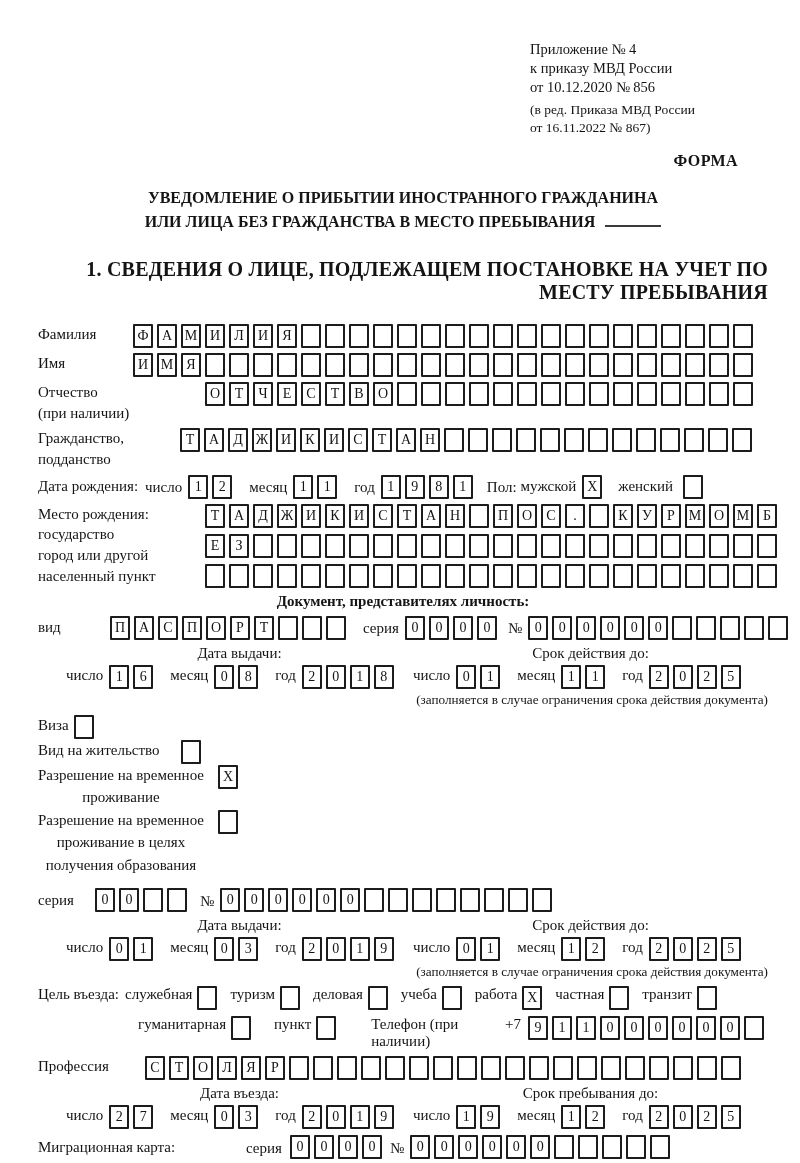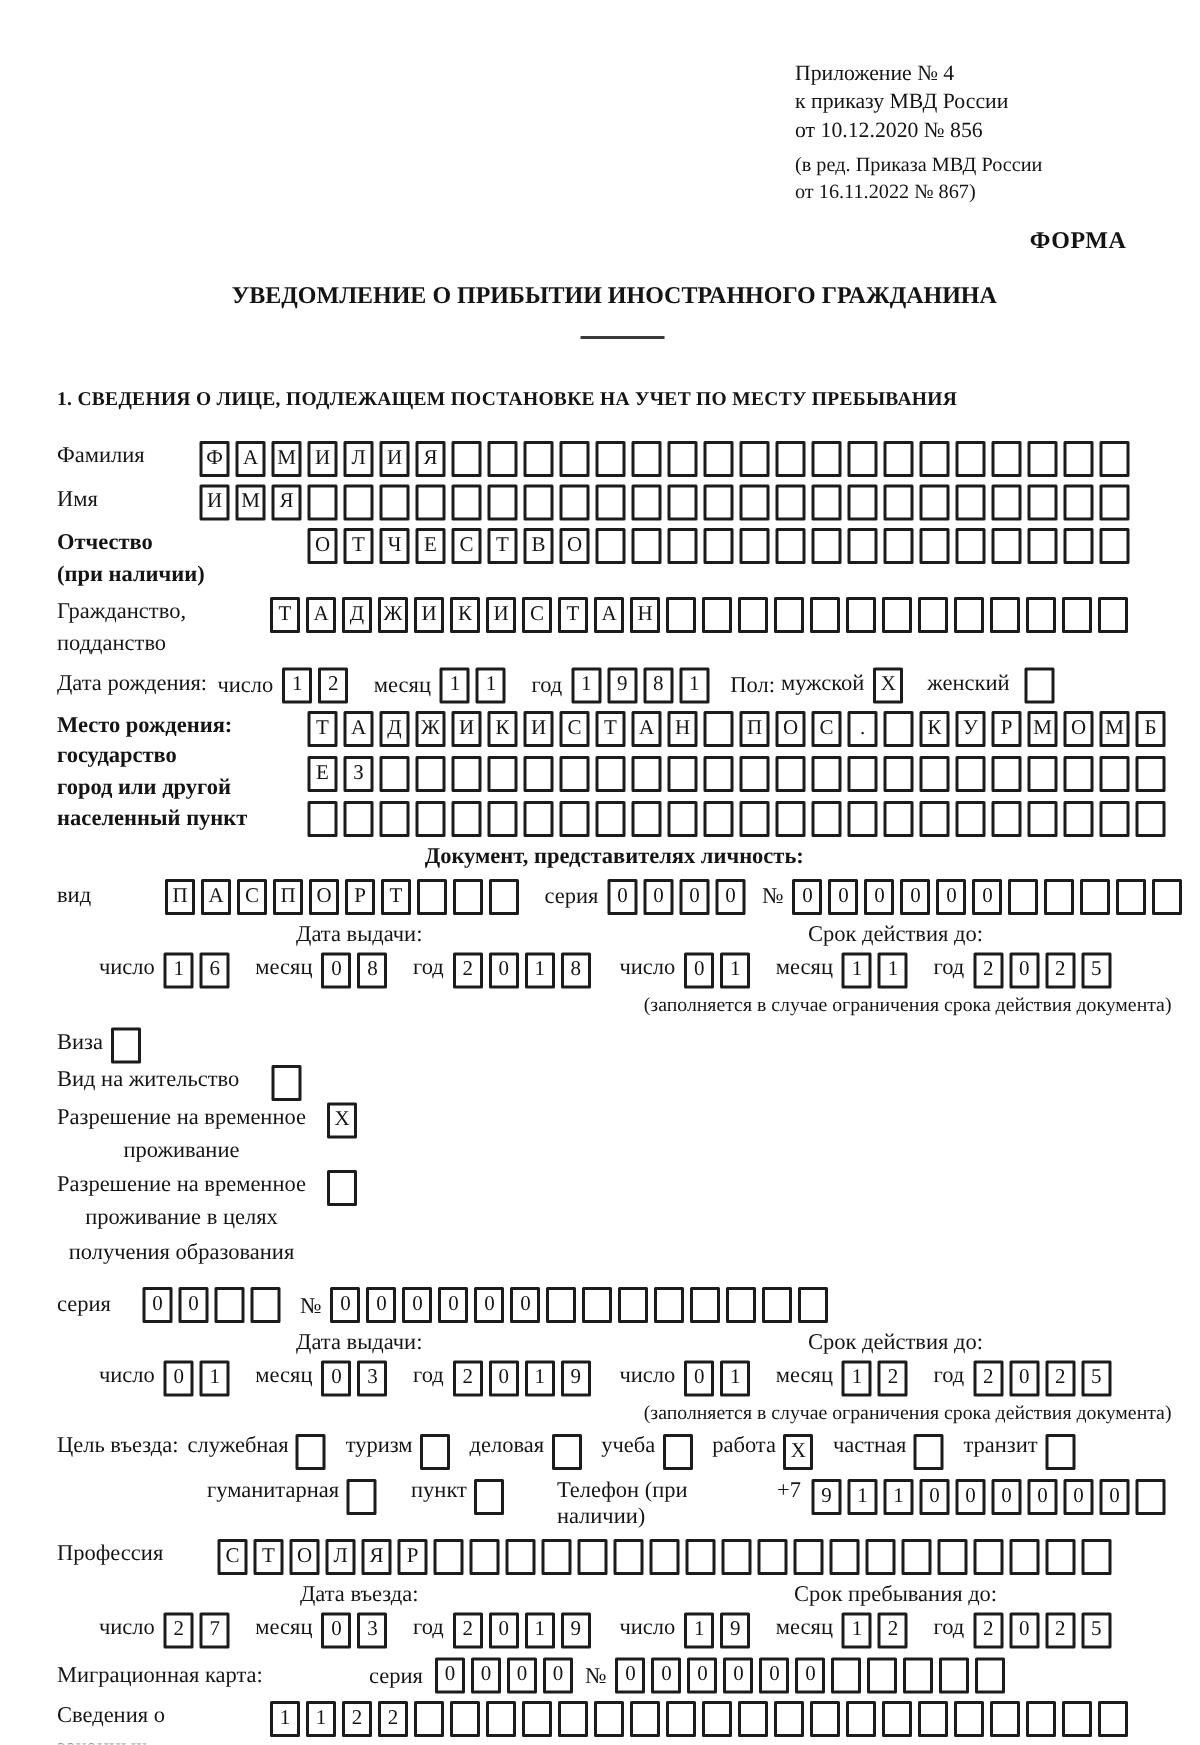--- a/index.html
+++ b/index.html
@@ -2,37 +2,37 @@
 <html><head>
 <meta charset="utf-8">
 <style>
   * { box-sizing: border-box; margin: 0; padding: 0; }
   html,body { background:#ffffff; }
   body {
     width: 800px; height: 1163px;
     font-family: "Liberation Serif", serif;
     color: #141414; font-size: 15px;
   }
-  .page { width: 800px; height: 1163px; padding: 40px 19px 0 38px; overflow: hidden; background:#fff; }
+  .page { width: 800px; height: 1163px; padding: 40px 32px 0 38px; overflow: hidden; background:#fff; }
 
   .appendix { margin-left: 492px; line-height: 1.32; font-size: 14.5px; }
   .revision { margin-left: 492px; margin-top: 4px; line-height: 1.32; font-size: 13.5px; }
   .forma { text-align: right; padding-right: 30px; margin-top: 15px; font-weight: bold; font-size: 16px; letter-spacing: .4px; }
 
   .title { text-align: center; font-weight: bold; font-size: 16px; line-height: 1.5; margin-top: 16px; }
   .blank-line { display: inline-block; width: 56px; height: 13px; border-bottom: 2px solid #3a3a3a; margin-left: 10px; }
-  .sec-heading { text-align: left; font-weight: bold; font-size: 13px; margin-top: 24px; letter-spacing: .2px; }
+  .sec-heading { text-align: right; font-weight: bold; font-size: 20px; margin-top: 24px; letter-spacing: .2px; }
 
   .form { margin-top: 20px; }
   .row { display: flex; align-items: flex-start; margin-bottom: 5px; }
   .lbl { line-height: 1.38; white-space: pre-line; flex: 0 0 auto; }
   .lb-95  { flex: 0 0 95px; }
   .lb-107 { flex: 0 0 107px; }
   .lb-142 { flex: 0 0 142px; }
-  .lb-167 { flex: 0 0 167px; font-weight: bold; }
+  .lb-167 { flex: 0 0 167px; }
 
   .cells { display: flex; flex: 0 0 auto; }
   .cell {
     flex: 0 0 auto; width: 20px; height: 24px;
     border: 2px solid #1c1c1c; border-radius: 1px; margin-right: 4px;
     display: flex; align-items: center; justify-content: center;
     font-size: 14px; line-height: 1; background: #fff;
   }
   .cellcol { display: flex; flex-direction: column; gap: 6px; }
 
@@ -68,21 +68,21 @@
     <div>от 10.12.2020 № 856</div>
   </div>
   <div class="revision">
     <div>(в ред. Приказа МВД России</div>
     <div>от 16.11.2022 № 867)</div>
   </div>
   <div class="forma">ФОРМА</div>
 
   <div class="title">
     <div>УВЕДОМЛЕНИЕ О ПРИБЫТИИ ИНОСТРАННОГО ГРАЖДАНИНА</div>
-    <div><span class="blank-line"></span></div>
+    <div><span>ИЛИ ЛИЦА БЕЗ ГРАЖДАНСТВА В МЕСТО ПРЕБЫВАНИЯ</span><span class="blank-line"></span></div>
   </div>
 
   <div class="sec-heading">1. СВЕДЕНИЯ О ЛИЦЕ, ПОДЛЕЖАЩЕМ ПОСТАНОВКЕ НА УЧЕТ ПО МЕСТУ ПРЕБЫВАНИЯ</div>
 
   <div class="form">
 
     <div class="row">
       <span class="lbl lb-95">Фамилия</span>
       <span class="cells">
           <span class="cell">Ф</span>

